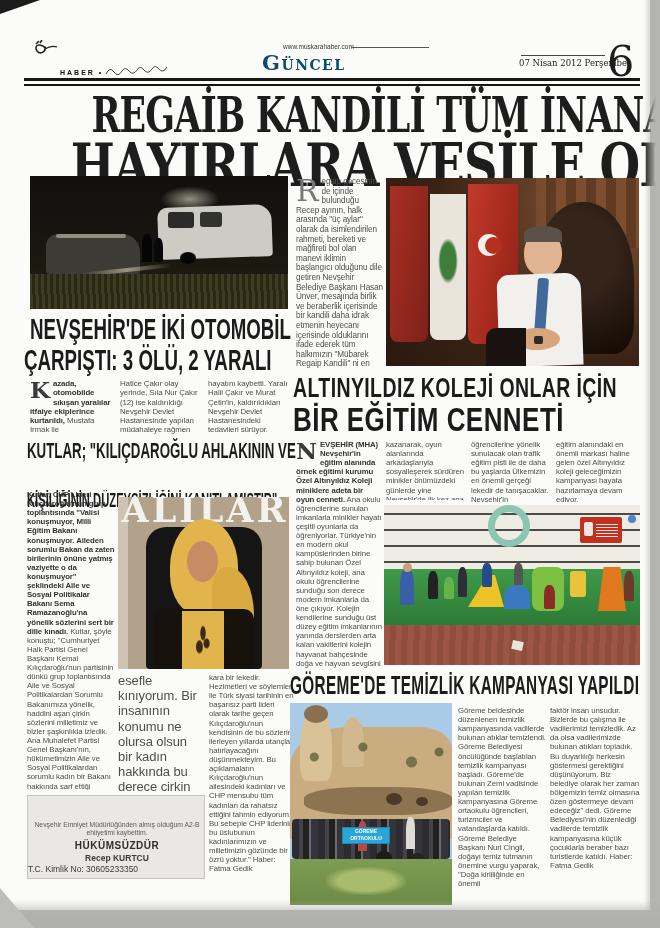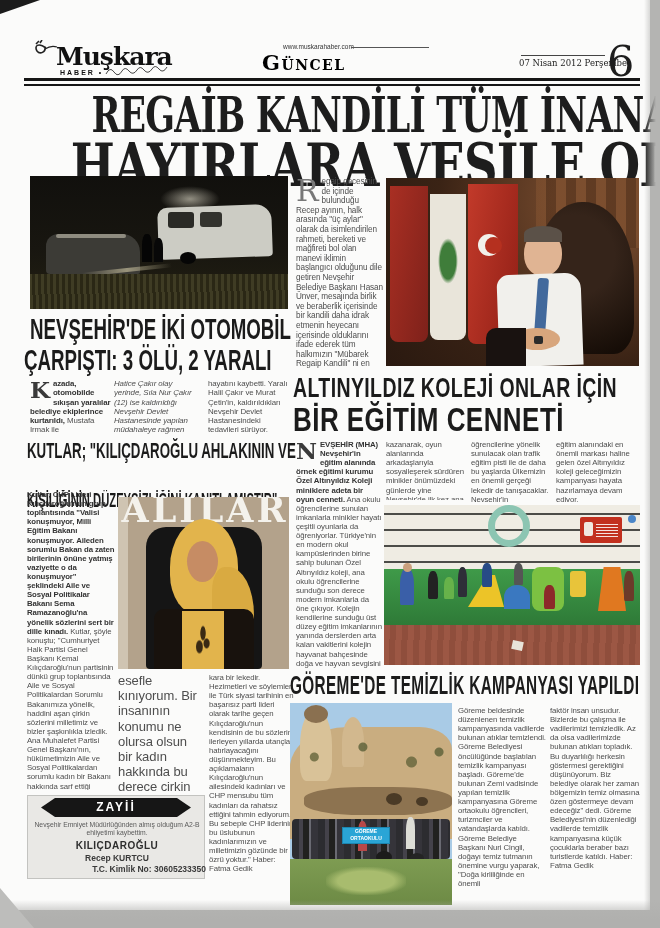--- a/index.html
+++ b/index.html
@@ -11,37 +11,36 @@
   .bodytxt b { color:#333; }
   .hl { font-weight:bold; color:#1b1b1b; white-space:nowrap; font-family:"Liberation Sans", sans-serif; }
   .cond { display:inline-block; transform-origin:0 0; }
   .cond-c { display:inline-block; transform-origin:50% 0; }
   .serif { font-family:"DejaVu Serif", serif; }
   .dropcap { float:left; font-family:"DejaVu Serif", serif; font-weight:bold; font-size:23px; line-height:0.82; margin:2px 3px 0 0; color:#3a3a3a; }
   .dropcap.light { color:#787878; font-weight:normal; font-size:30px; line-height:0.8; }
   .mainhl { width:615px; text-align:center; }
   .mainhl span { font-family:"DejaVu Serif", serif; font-weight:bold; color:#1d1d1d; white-space:nowrap; letter-spacing:-1px; }
   .photo { overflow:hidden; }
-  .guncel { font-family:"DejaVu Serif", serif; font-weight:bold; font-size:14px; letter-spacing:1.5px; color:#000000; }
+  .guncel { font-family:"DejaVu Serif", serif; font-weight:bold; font-size:14px; letter-spacing:1.5px; color:#0c4a6e; }
   .guncel::first-letter { font-size:21px; }
   .zayi-band { background:#161616; color:#fff; font-weight:bold; font-size:12px; letter-spacing:2px;
                text-align:center; line-height:19px; font-family:"Liberation Sans",sans-serif;
                clip-path:polygon(0 50%, 14px 0, calc(100% - 14px) 0, 100% 50%, calc(100% - 14px) 100%, 14px 100%); }
 </style>
 </head>
 <body>
 
 <div class="abs paper"></div>
 
 <div class="abs" style="left:0;top:0;width:650px;height:88px;">
   <svg class="abs" style="left:32px;top:40px;" width="28" height="32" viewBox="0 0 28 32">
     <path d="M14 8 C6 2, 2 6, 5 11 C8 15, 14 12, 13 7 M4 4 l3 -3 M8 3 l2 -3" stroke="#222" stroke-width="1.6" fill="none"></path>
     <path d="M13 9 q6 -4 12 -2" stroke="#222" stroke-width="1.2" fill="none"></path>
   </svg>
-  <div class="abs serif" style="left:56px;top:42px;font-size:25px;font-weight:bold;color:#111;letter-spacing:-1px;">Muşkara</div>
   <div class="abs" style="left:60px;top:69px;font-size:7px;font-weight:bold;letter-spacing:2px;color:#111;">HABER •</div>
   <svg class="abs" style="left:104px;top:66px;" width="70" height="12" viewBox="0 0 70 12">
     <path d="M2 8 q4 -8 8 -2 q4 6 8 -1 q3 -5 7 0 q4 5 8 -1 q3 -5 7 0 q4 5 8 -1 q3 -5 7 0 q4 5 8 -2" stroke="#333" stroke-width="0.9" fill="none"></path>
   </svg>
 
   <div class="abs" style="left:283px;top:43px;font-size:6.5px;color:#333;">www.muskarahaber.com</div>
   <div class="abs" style="left:351px;top:47px;width:78px;border-top:1px solid #555;"></div>
   <div class="abs guncel" style="left:262px;top:50px;">GÜNCEL</div>
 
   <div class="abs" style="left:521px;top:55px;width:84px;border-top:1px solid #444;"></div>
@@ -95,23 +94,23 @@
   <div class="abs" style="left:100px;top:150px;width:40px;height:38px;background:#191210;border-radius:10px 0 0 0;"></div>
 </div>
 
 <div class="abs hl" style="left:30px;top:312px;">
   <span class="cond" style="font-size:26px;transform:scale(0.72,1.12);">NEVŞEHİR'DE İKİ OTOMOBİL</span>
 </div>
 <div class="abs hl" style="left:24px;top:343px;">
   <span class="cond" style="font-size:26px;transform:scale(0.72,1.12);">ÇARPIŞTI: 3 ÖLÜ, 2 YARALI</span>
 </div>
 <div class="abs bodytxt" style="left:30px;top:379px;width:83px;height:56px;">
-  <span class="dropcap">K</span><b>azada, otomobilde sıkışan yaralılar belediye ekiplerince kurtarıldı,</b><span> Mustafa Irmak ile</span>
-</div>
-<div class="abs bodytxt" style="left:114px;top:379px;width:83px;height:56px;font-style:italic;">Hatice Çakır olay yerinde, Sıla Nur Çakır (12) ise kaldırıldığı Nevşehir Devlet Hastanesinde yapılan müdahaleye rağmen</div>
+  <span class="dropcap">K</span><b>azada, otomobilde sıkışan yaralılar itfaiye ekiplerince kurtarıldı,</b><span> Mustafa Irmak ile</span>
+</div>
+<div class="abs bodytxt" style="left:120px;top:379px;width:83px;height:56px;">Hatice Çakır olay yerinde, Sıla Nur Çakır (12) ise kaldırıldığı Nevşehir Devlet Hastanesinde yapılan müdahaleye rağmen</div>
 <div class="abs bodytxt" style="left:208px;top:379px;width:83px;height:56px;">hayatını kaybetti. Yaralı Halil Çakır ve Murat Çetin'in, kaldırıldıkları Nevşehir Devlet Hastanesindeki tedavileri sürüyor.</div>
 
 <div class="abs hl" style="left:27px;top:438px;">
   <span class="cond" style="font-size:19px;transform:scale(0.70,1.15);">KUTLAR; "KILIÇDAROĞLU AHLAKININ VE</span>
 </div>
 <div class="abs hl" style="left:27px;top:461px;margin-top:29px;">
   <span class="cond" style="font-size:17px;transform:scale(0.66,1.15);">KİŞİLİĞİNİN DÜZEYSİZLİĞİNİ KANITLAMIŞTIR"</span>
 </div>
 <div class="abs bodytxt" style="left:27px;top:490px;width:88px;height:300px;font-size:7.8px;">
   <b>Kutlar, CHP Lideri Kılıçdaroğlu'nun grup toplantısında "Valisi konuşmuyor, Milli Eğitim Bakanı konuşmuyor. Aileden sorumlu Bakan da zaten birilerinin önüne yatmış vaziyette o da konuşmuyor" şeklindeki Aile ve Sosyal Politikalar Bakanı Sema Ramazanoğlu'na yönelik sözlerini sert bir dille kınadı.</b><span> Kutlar, şöyle konuştu; "Cumhuriyet Halk Partisi Genel Başkanı Kemal Kılıçdaroğlu'nun partisinin dünkü grup toplantısında Aile ve Sosyal Politikalardan Sorumlu Bakanımıza yönelik, haddini aşan çirkin sözlerini milletimiz ve bizler şaşkınlıkla izledik. Ana Muhalefet Partisi Genel Başkanı'nın, hükümetimizin Aile ve Sosyal Politikalardan sorumlu kadın bir Bakanı hakkında sarf ettiği seviyesiz söylemleri</span>
@@ -125,25 +124,24 @@
   <div class="abs" style="left:69px;top:44px;width:31px;height:41px;background:#c68c64;border-radius:50%;"></div>
   <div class="abs" style="left:36px;top:112px;width:100px;height:60px;background:#18120d;border-radius:10px 10px 0 0;"></div>
   <div class="abs" style="left:64px;top:114px;width:42px;height:58px;background:#e2b44c;"></div>
   <div class="abs" style="left:76px;top:126px;width:18px;height:34px;background:radial-gradient(ellipse at 50% 30%,#3a2a14 0 18%,transparent 24%),radial-gradient(ellipse at 30% 70%,#3a2a14 0 16%,transparent 22%),radial-gradient(ellipse at 70% 60%,#3a2a14 0 14%,transparent 20%);"></div>
 </div>
 
 <div class="abs bodytxt" style="left:118px;top:673px;width:86px;height:118px;font-size:13px;">esefle kınıyorum. Bir insanının konumu ne olursa olsun bir kadın hakkında bu derece çirkin söylemi kullanmış olması ahlaksızlığının ve seviyesizliğinin bir göstergesidir. Kılıçdaroğlu'nun bakanımıza yönelik bu hadsiz ithamı ve iftirası Türk siyasi tarihimizde ve CHP tarihine geçecek</div>
 <div class="abs bodytxt" style="left:209px;top:673px;width:86px;height:208px;font-size:7.8px;">kara bir lekedir. Hezimetleri ve söylemleri ile Türk siyasi tarihinin en başarısız parti lideri olarak tarihe geçen Kılıçdaroğlu'nun kendisinin de bu sözlerini ilerleyen yıllarda utançla hatırlayacağını düşünmekteyim. Bu açıklamaların Kılıçdaroğlu'nun ailesindeki kadınları ve CHP mensubu tüm kadınları da rahatsız ettiğini tahmin ediyorum. Bu sebeple CHP liderinin bu üslubunun kadınlarımızın ve milletimizin gözünde bir özrü yoktur." Haber: Fatma Gedik</div>
 
 <div class="abs" style="left:27px;top:795px;width:178px;height:84px;background:#e9e8e5;border:1px solid #c3c3c0;">
-  <div class="abs zayi-band" style="left:13px;top:2px;width:150px;height:19px;">ZAYİİ</div>
   <div class="abs" style="left:6px;top:25px;width:166px;font-size:6.8px;line-height:1.25;color:#5a5a5a;text-align:center;">Nevşehir Emniyet Müdürlüğünden almış olduğum A2-B ehliyetimi kaybettim.</div>
-  <div class="abs" style="left:0;top:44px;width:178px;font-size:10px;font-weight:bold;color:#2e2e2e;text-align:center;letter-spacing:0.5px;">KILIÇDAROĞLU</div>
+  <div class="abs" style="left:0;top:44px;width:178px;font-size:10px;font-weight:bold;color:#2e2e2e;text-align:center;letter-spacing:0.5px;">HÜKÜMSÜZDÜR</div>
   <div class="abs" style="left:0;top:57px;width:178px;font-size:8.5px;font-weight:bold;color:#3a3a3a;text-align:center;">Recep KURTCU</div>
-  <div class="abs" style="left:0;top:68px;width:178px;font-size:8.5px;font-weight:bold;color:#3a3a3a;text-align:right;">T.C. Kimlik No: 30605233350</div>
+  <div class="abs" style="left:0;top:68px;width:178px;font-size:8.5px;font-weight:normal;color:#3a3a3a;text-align:left;">T.C. Kimlik No: 30605233350</div>
 </div>
 
 <div class="abs hl" style="left:293px;top:372px;">
   <span class="cond" style="font-size:25px;transform:scale(0.78,1.1);letter-spacing:0.5px;">ALTINYILDIZ KOLEJİ ONLAR İÇİN</span>
 </div>
 <div class="abs hl" style="left:293px;top:400px;">
   <span class="cond" style="font-size:31px;transform:scale(0.84,1.1);letter-spacing:0.5px;">BİR EĞİTİM CENNETİ</span>
 </div>
 <div class="abs bodytxt" style="left:296px;top:440px;width:86px;height:235px;font-size:7.8px;">
   <span class="dropcap">N</span><b>EVŞEHİR (MHA) Nevşehir'in eğitim alanında örnek eğitimi kurumu Özel Altınyıldız Koleji miniklere adeta bir oyun cenneti.</b><span> Ana okulu öğrencilerine sunulan imkanlarla minikler hayatı çeşitli oyunlarla da öğreniyorlar. Türkiye'nin en modern okul kampüslerinden birine sahip bulunan Özel Altınyıldız koleji, ana okulu öğrencilerine sunduğu son derece modern imkanlarla da öne çıkıyor. Kolejin kendilerine sunduğu üst düzey eğitim imkanlarının yanında derslerden arta kalan vakitlerini kolejin hayvanat bahçesinde doğa ve hayvan sevgisini</span>

